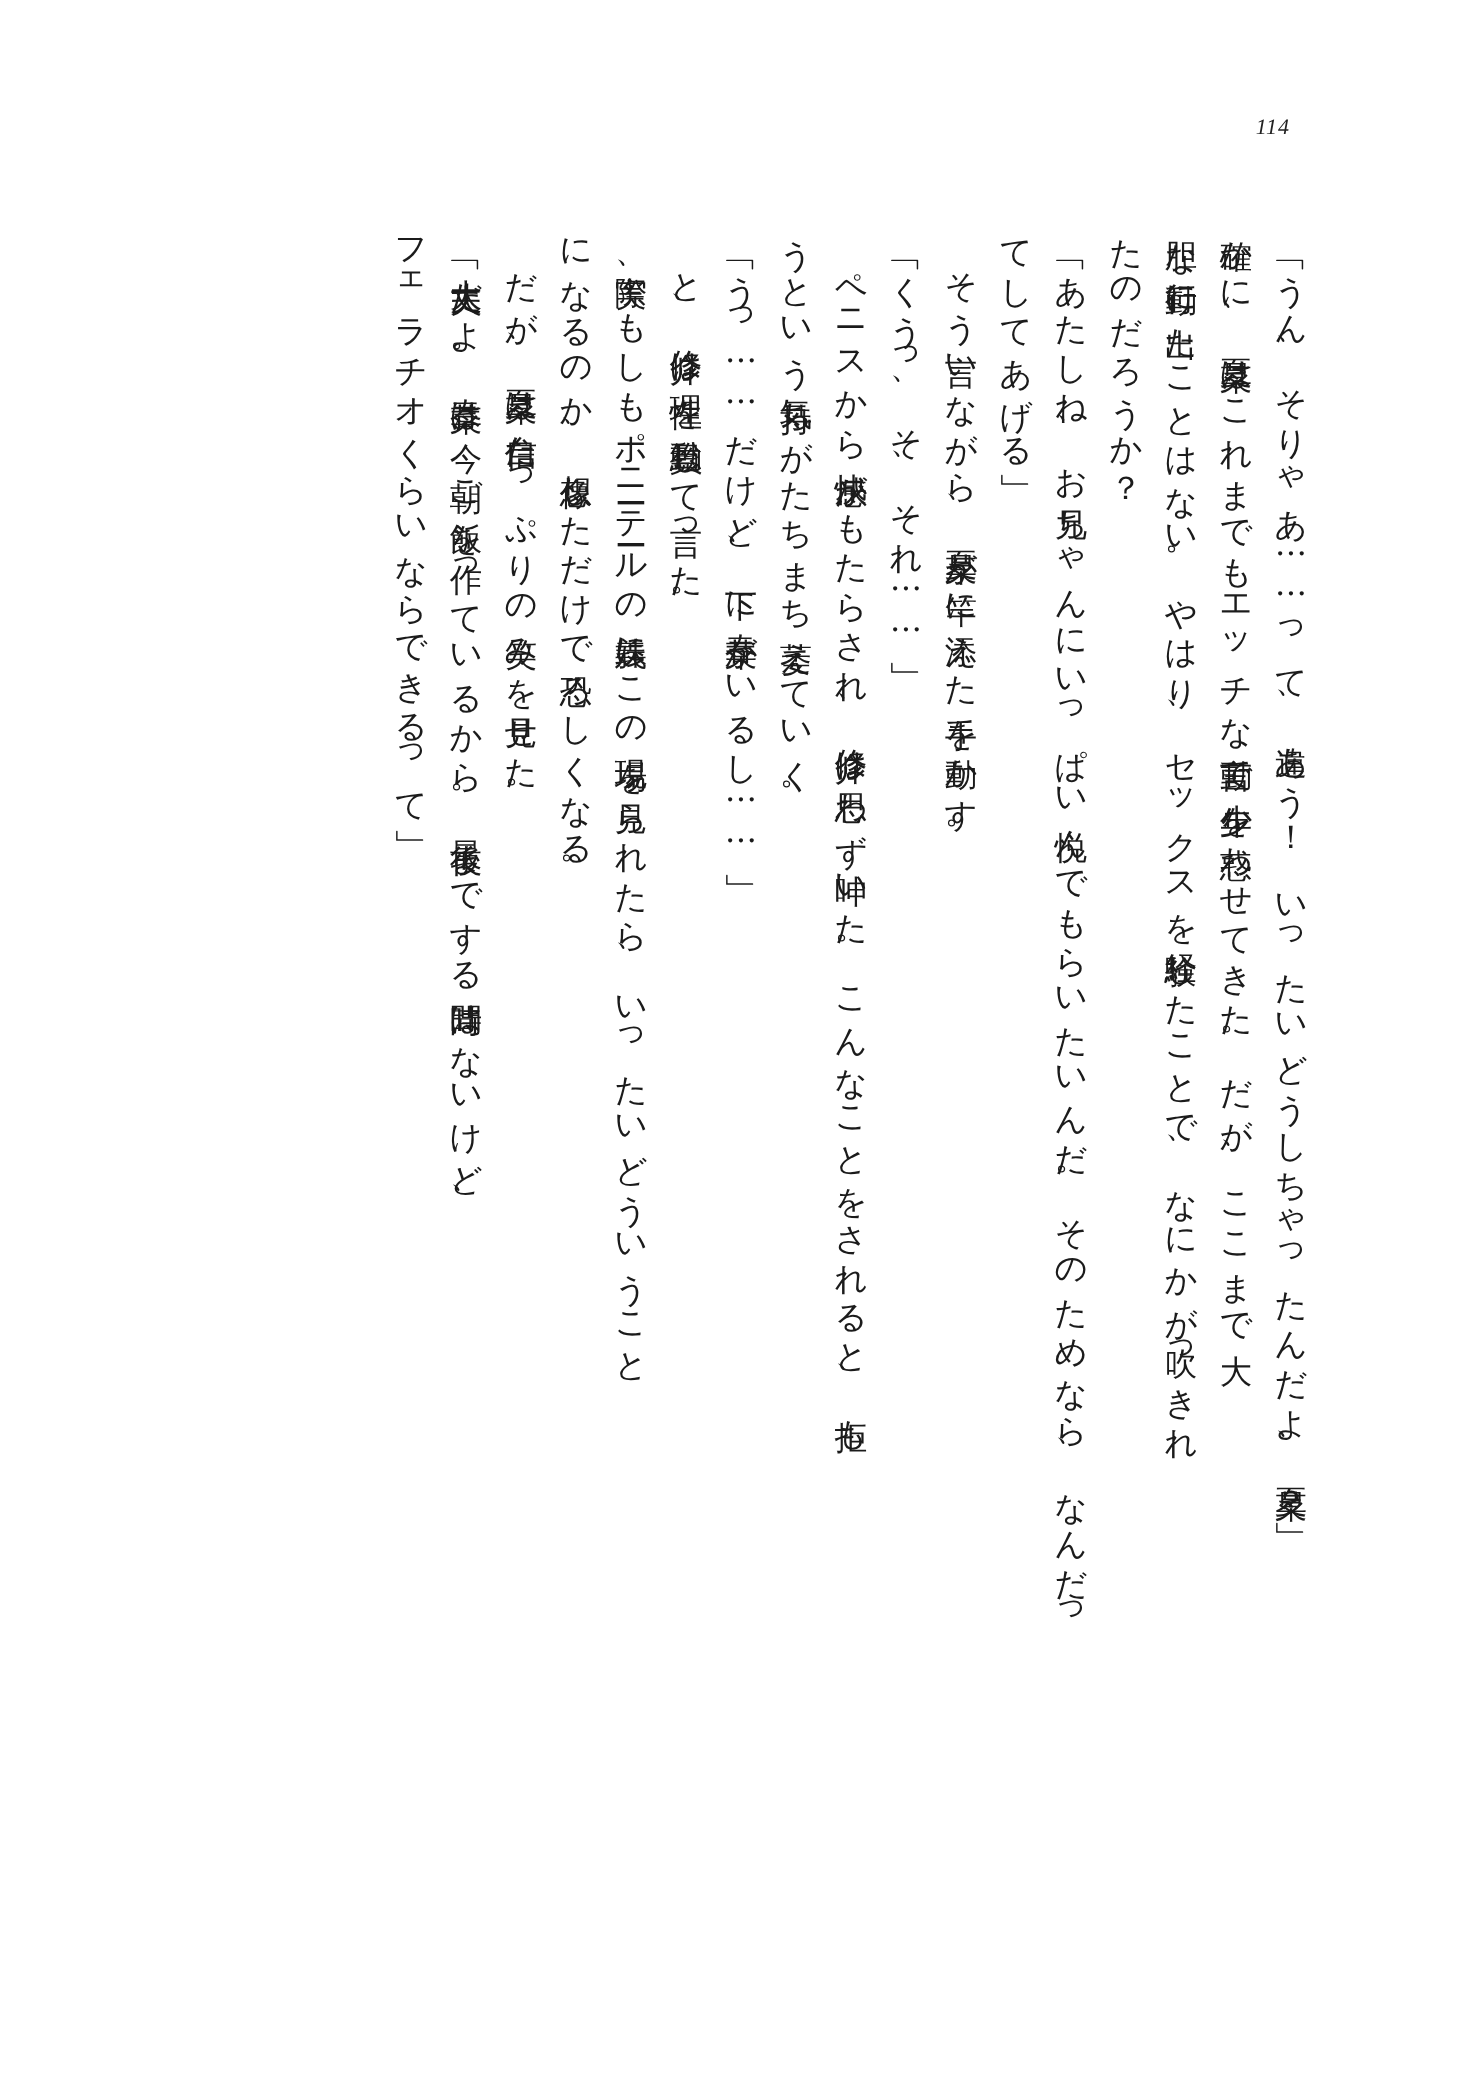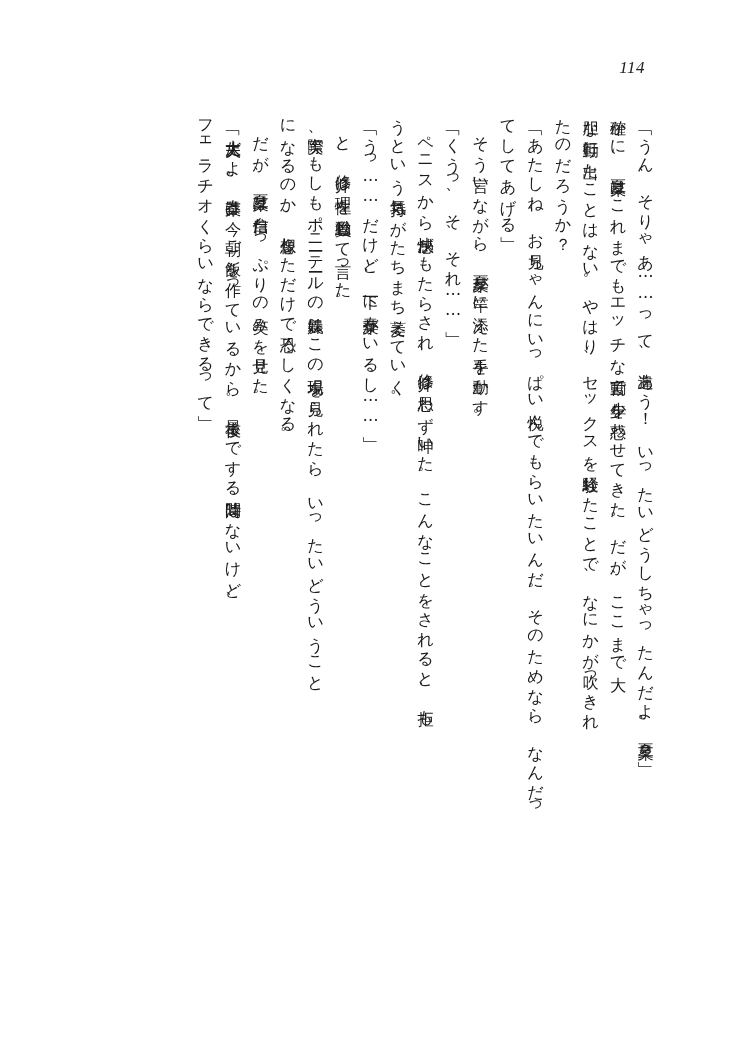--- a/index.html
+++ b/index.html
@@ -18,21 +18,21 @@
     position: relative;
     width: 731px;
     height: 1050px;
     background: #ffffff;
     box-sizing: border-box;
   }
   .page-number {
     position: absolute;
     top: 58px;
     right: 86px;
-    font-size: 17px;
+    font-size: 11px;
     font-family: "Liberation Serif", "DejaVu Serif", serif;
     font-style: italic;
     letter-spacing: 0.5px;
     color: #222;
   }
   .text-body {
     position: absolute;
     top: 108px;
     right: 78px;
     height: 870px;

